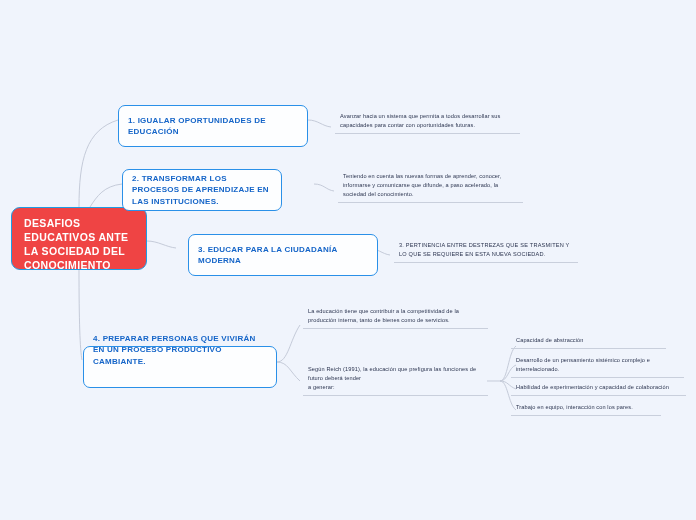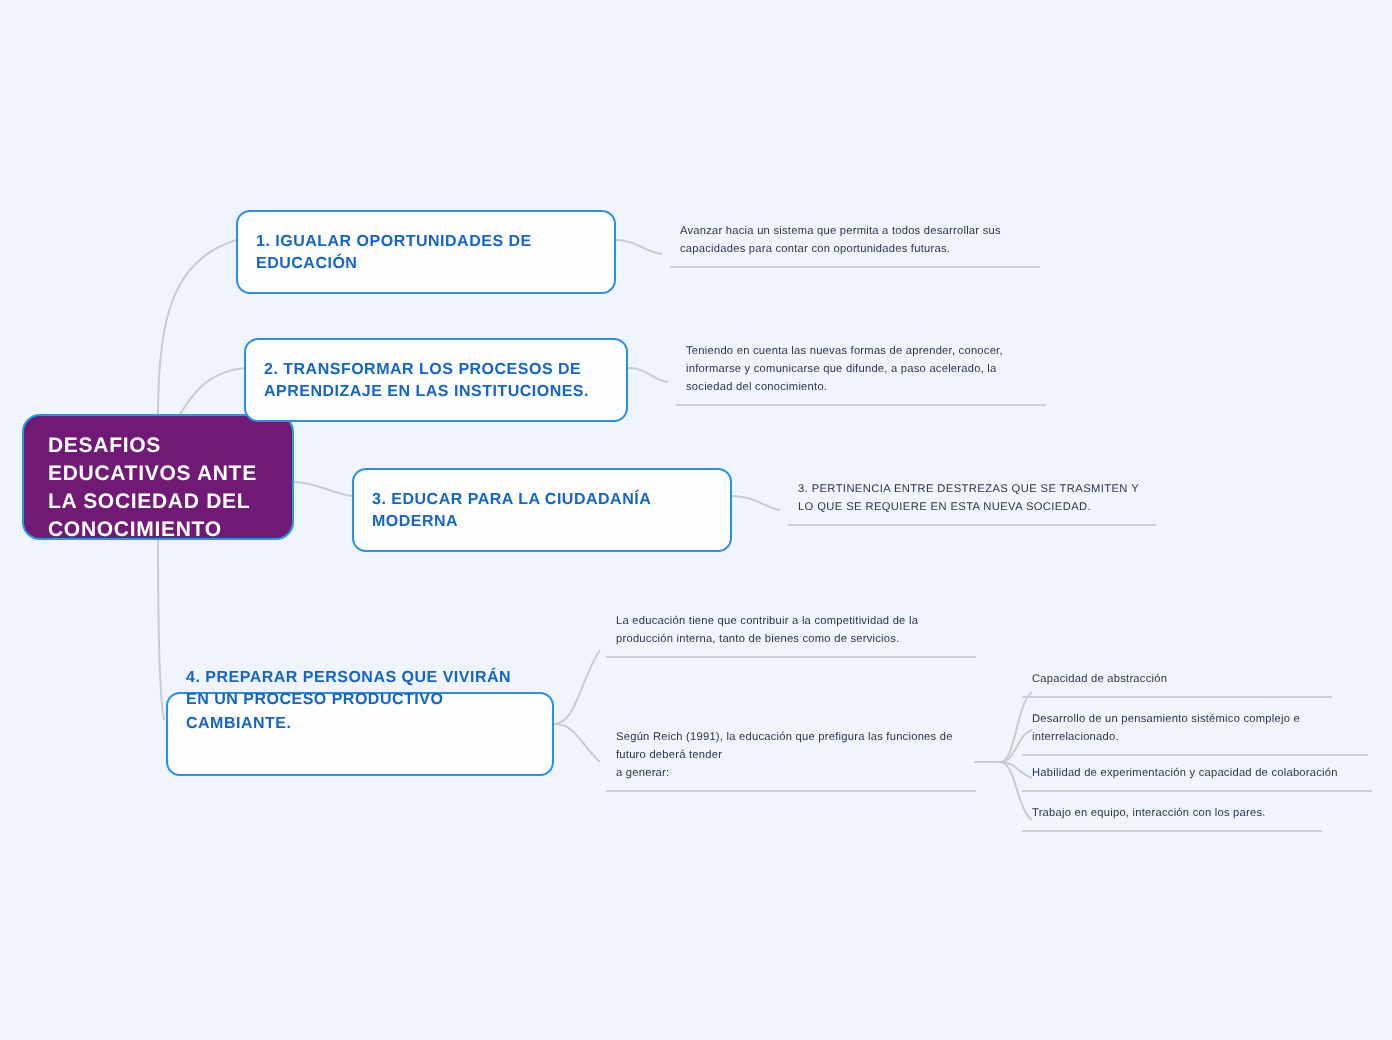--- a/index.html
+++ b/index.html
@@ -24,21 +24,21 @@
     top: 0;
     width: 696px;
     height: 520px;
     pointer-events: none;
   }
 
   
   .central {
     position: absolute;
     box-sizing: border-box;
-    background: #701a75;
+    background: #ef4444;
     border: 1px solid #1e9ce3;
     border-radius: 9px;
     color: #ffffff;
     font-weight: bold;
     font-size: 10.5px;
     line-height: 1.32;
     letter-spacing: 0.35px;
     padding: 9px 11px 9px 12px;
   }
 
@@ -113,28 +113,28 @@
     <span class="branch-inner">DESAFIOS EDUCATIVOS ANTE LA SOCIEDAD DEL CONOCIMIENTO</span>
   </div>
 
   <div class="branch" style="left:118px; top:105px; width:190px; height:30px;">
     <span class="branch-inner">1. IGUALAR OPORTUNIDADES DE EDUCACIÓN</span>
   </div>
   <div class="leaf" style="left:335px; top:110px; width:185px;">
     <span class="leaf-inner">Avanzar hacia un sistema que permita a todos desarrollar sus capacidades para contar con oportunidades futuras.</span>
   </div>
 
-  <div class="branch" style="left:122px; top:169px; width:192px; height:30px;">
+  <div class="branch" style="left:122px; top:169px; width:160px; height:30px;">
     <span class="branch-inner">2. TRANSFORMAR LOS PROCESOS DE APRENDIZAJE EN LAS INSTITUCIONES.</span>
   </div>
   <div class="leaf" style="left:338px; top:170px; width:185px;">
     <span class="leaf-inner">Teniendo en cuenta las nuevas formas de aprender, conocer, informarse y comunicarse que difunde, a paso acelerado, la sociedad del conocimiento.</span>
   </div>
 
-  <div class="branch" style="left:176px; top:234px; width:190px; height:30px;">
+  <div class="branch" style="left:188px; top:234px; width:190px; height:30px;">
     <span class="branch-inner">3. EDUCAR PARA LA CIUDADANÍA MODERNA</span>
   </div>
   <div class="leaf strongcase" style="left:394px; top:239px; width:184px;">
     <span class="leaf-inner">3. PERTINENCIA ENTRE DESTREZAS QUE SE TRASMITEN Y LO QUE SE REQUIERE EN ESTA NUEVA SOCIEDAD.</span>
   </div>
 
   <div class="branch" style="left:83px; top:346px; width:194px; height:31px;align-items:flex-end;">
     <span class="branch-inner">4. PREPARAR PERSONAS QUE VIVIRÁN EN UN PROCESO PRODUCTIVO CAMBIANTE.</span>
   </div>
 

